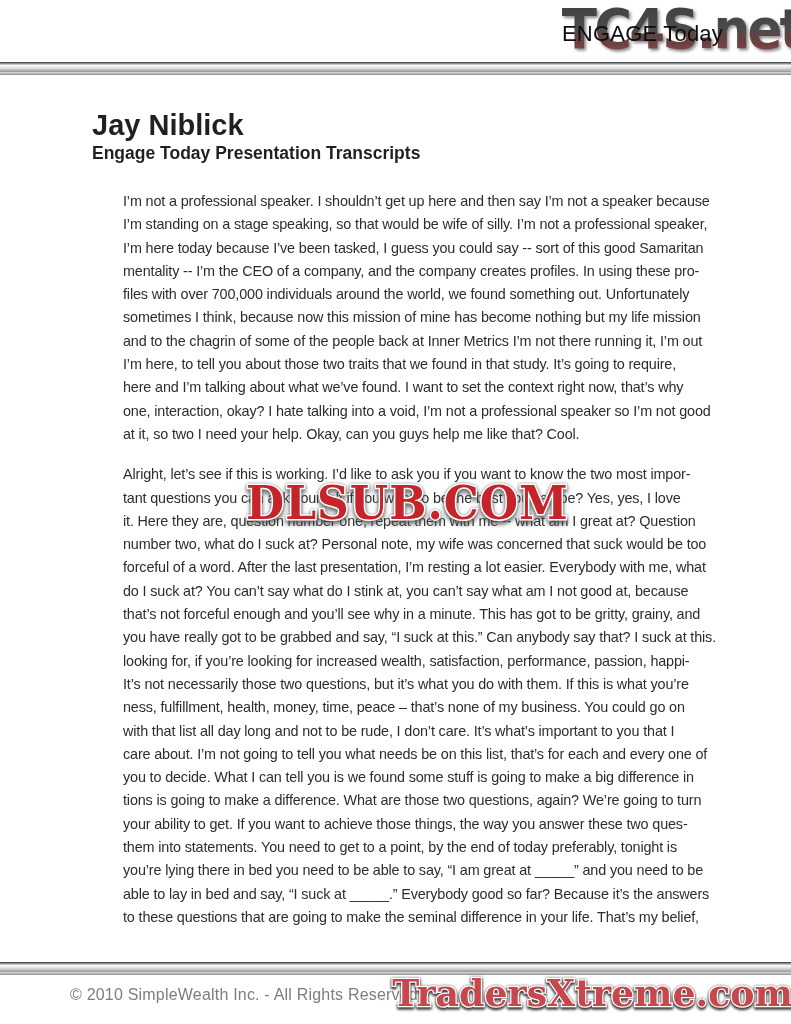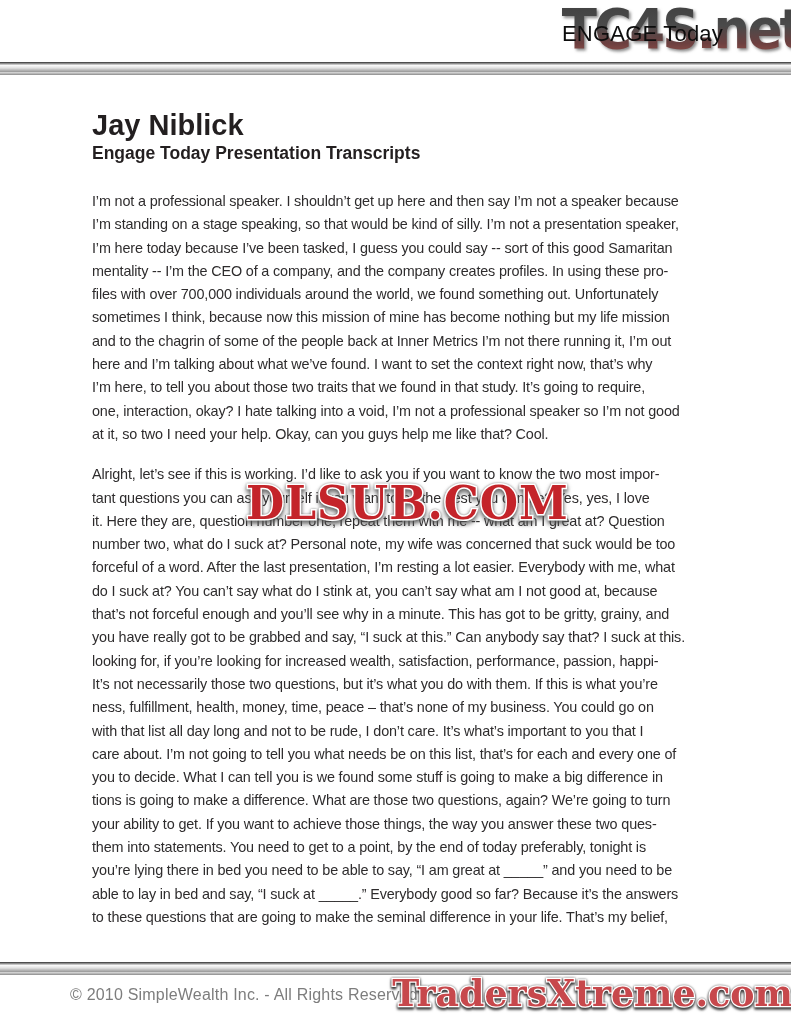--- a/index.html
+++ b/index.html
@@ -43,21 +43,21 @@
   
   .content {
     position:absolute; left:92px; top:110px; width:620px; z-index:1;
   }
   .doc-title {
     margin:0; font-size:29px; line-height:30px; font-weight:bold; color:#231f20;
   }
   .doc-subtitle {
     margin:2px 0 0 0; font-size:17.5px; line-height:22px; font-weight:bold; color:#231f20;
   }
-  .para { margin-top:26px; }
+  .para { margin-top:26px;margin-left:31px; }
   .para + .para { margin-top:17px; }
   .para .line {
     font-size:14.4px; line-height:23.3px; color:#2e2c2d;
     letter-spacing:-0.15px; white-space:nowrap;
   }
 
   
   .wm-middle {
     position:absolute; left:246px; top:478px; z-index:5;
     font-family:"DejaVu Serif", serif; font-weight:bold;
@@ -94,28 +94,28 @@
   <div class="header-text">ENGAGE Today</div>
 
   <div class="bar bar-top"></div>
 
   <div class="content">
     <h1 class="doc-title">Jay Niblick</h1>
     <h2 class="doc-subtitle">Engage Today Presentation Transcripts</h2>
 
     <div class="para">
         <div class="line">I’m not a professional speaker. I shouldn’t get up here and then say I’m not a speaker because</div>
-        <div class="line">I’m standing on a stage speaking, so that would be kind of silly. I’m not a presentation speaker,</div>
+        <div class="line">I’m standing on a stage speaking, so that would be wife of silly. I’m not a professional speaker,</div>
         <div class="line">I’m here today because I’ve been tasked, I guess you could say -- sort of this good Samaritan</div>
         <div class="line">mentality -- I’m the CEO of a company, and the company creates profiles. In using these pro-</div>
         <div class="line">files with over 700,000 individuals around the world, we found something out. Unfortunately</div>
         <div class="line">sometimes I think, because now this mission of mine has become nothing but my life mission</div>
         <div class="line">and to the chagrin of some of the people back at Inner Metrics I’m not there running it, I’m out</div>
+        <div class="line">I’m here, to tell you about those two traits that we found in that study. It’s going to require,</div>
         <div class="line">here and I’m talking about what we’ve found. I want to set the context right now, that’s why</div>
-        <div class="line">I’m here, to tell you about those two traits that we found in that study. It’s going to require,</div>
         <div class="line">one, interaction, okay? I hate talking into a void, I’m not a professional speaker so I’m not good</div>
         <div class="line">at it, so two I need your help. Okay, can you guys help me like that? Cool.</div>
       </div>
 
     <div class="para">
         <div class="line">Alright, let’s see if this is working. I’d like to ask you if you want to know the two most impor-</div>
         <div class="line">tant questions you can ask yourself if you want to be the best you can be? Yes, yes, I love</div>
         <div class="line">it. Here they are, question number one, repeat them with me -- what am I great at? Question</div>
         <div class="line">number two, what do I suck at? Personal note, my wife was concerned that suck would be too</div>
         <div class="line">forceful of a word. After the last presentation, I’m resting a lot easier. Everybody with me, what</div>

